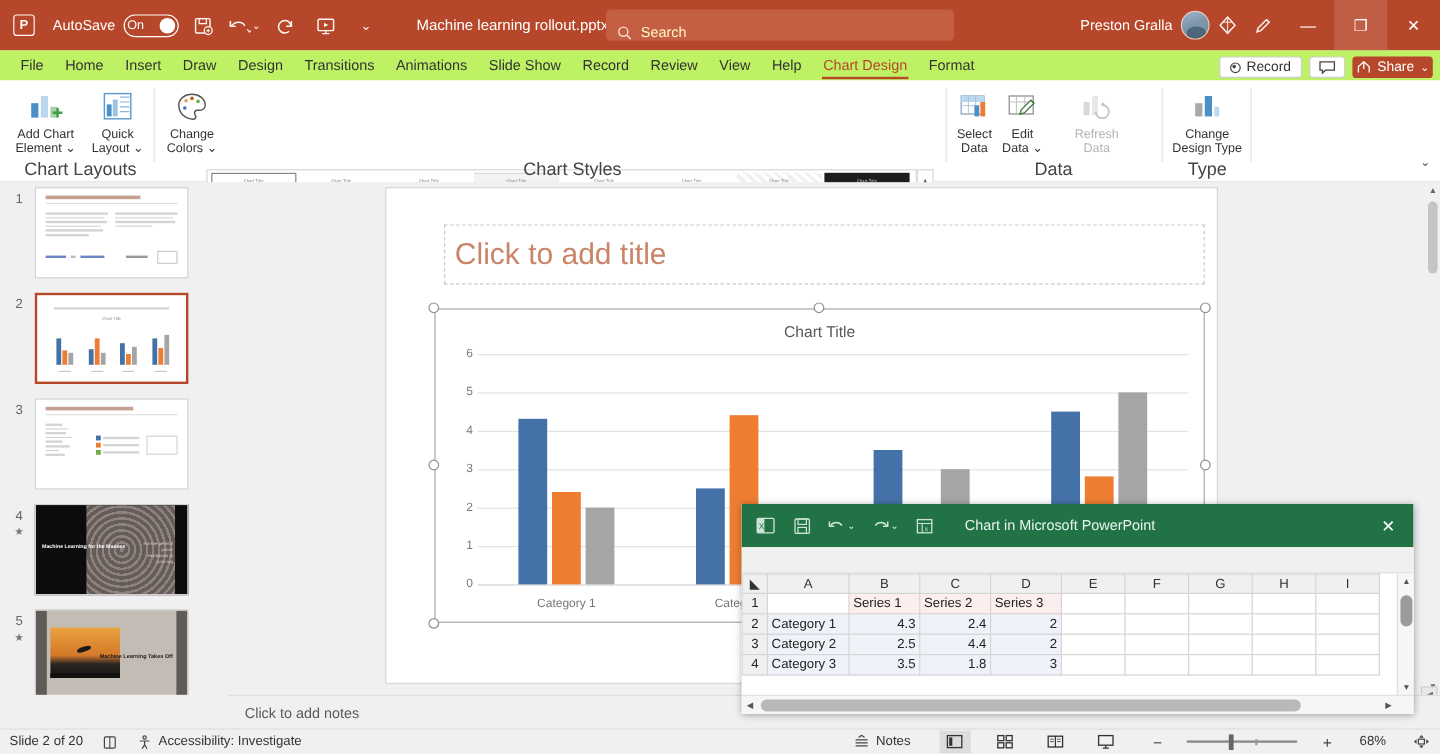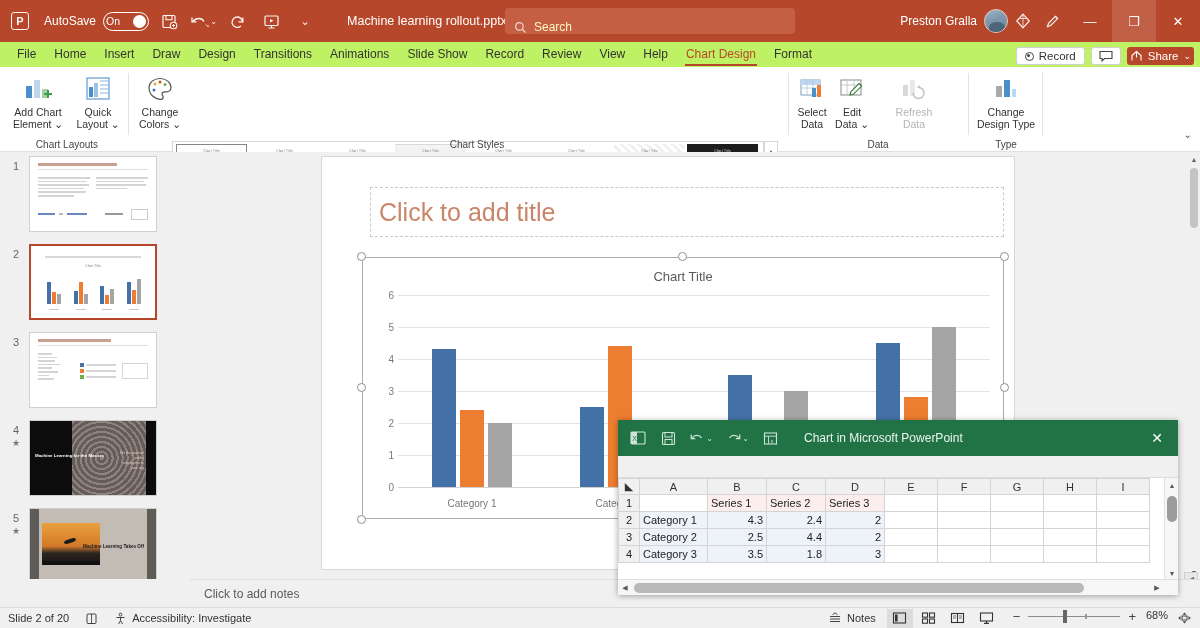--- a/index.html
+++ b/index.html
@@ -93,21 +93,21 @@
   }
 
   
   .ribbon {
     position: absolute; top: 67px; left: 0; width: 1200px; height: 85px;
     background: #fff; border-bottom: 1px solid #e1e1e1;
   }
   .rgroup { position: absolute; top: 0; height: 85px; }
   .rgroup-label {
     position: absolute; bottom: 2px; left: 0; right: 0; text-align: center;
-    font-size: 10px; color: #444;
+    font-size: 15px; color: #444;
   }
   .rgroup-sep {
     position: absolute; top: 6px; height: 62px; width: 1px; background: #e3e3e3;
   }
   .bigbtn {
     display: flex; flex-direction: column; align-items: center;
     width: 56px; padding-top: 5px; font-size: 10.5px; color: #333; line-height: 12px;
     text-align: center;
   }
   .bigbtn .glyph { height: 34px; display:flex; align-items:center; justify-content:center; }
@@ -278,21 +278,21 @@
   .ex-hscroll .ar { position:absolute; top:0; width:14px; height:16px;
     display:flex;align-items:center;justify-content:center;font-size:7px;color:#555;}
 
   
   .statusbar {
     position: absolute; left: 0; bottom: 0; width: 1200px; height: 21px;
     background: #f0f0f0; border-top: 1px solid #dcdcdc; display: flex;
     align-items: center; font-size: 11px; color: #333; padding: 0 8px;
   }
   .sb-item { display: flex; align-items: center; gap: 5px; margin-right: 16px; white-space:nowrap;}
-  .sb-right { margin-left: auto; display: flex; gap: 3px; }
+  .sb-right { margin-left: auto; display: flex; align-items: center; gap: 16px; }
   .view-btn { width: 26px; height: 19px; display:flex;align-items:center;justify-content:center; }
   .view-btn.active { background: #dcdcdc; }
   .zoom-track { position: relative; width: 92px; height: 16px; display:flex; align-items:center;}
   .zoom-track .line { position:absolute; left:0; right:0; height:1.5px; background:#8d8d8d;}
   .zoom-track .knob2 { position:absolute; left:38%; width:4px; height:13px; background:#666;}
   .zoom-track .midmark{position:absolute;left:62%;width:1.5px;height:5px;background:#9a9a9a;}
 </style>
 </head>
 <body>
 

